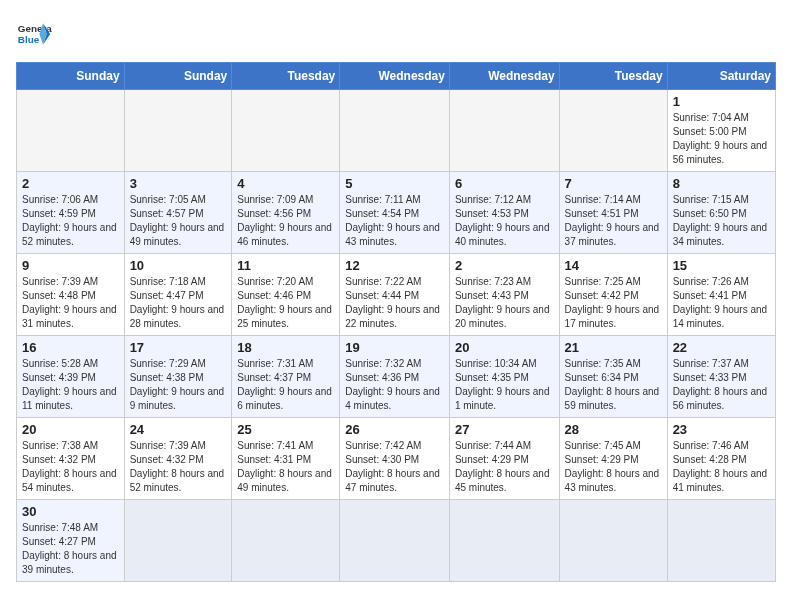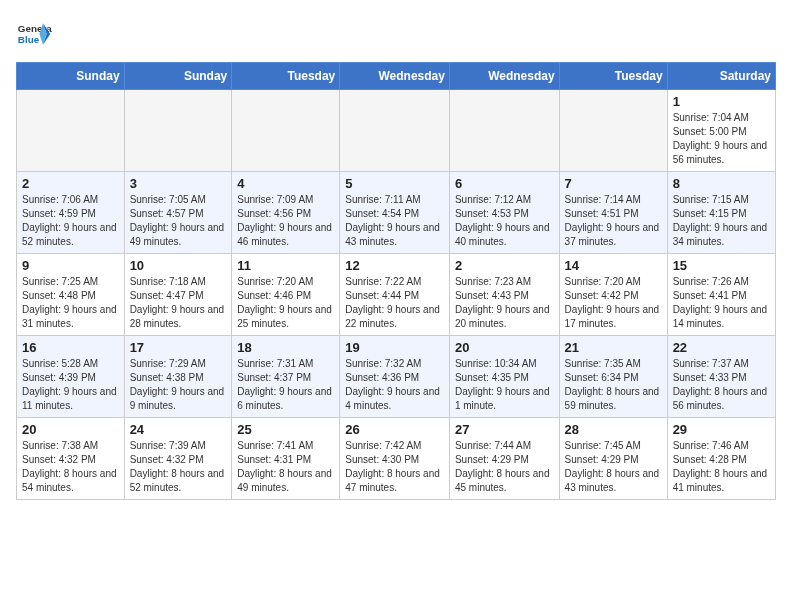--- a/index.html
+++ b/index.html
@@ -161,28 +161,28 @@
         </td>
         <td>
           <span class="day-number">7</span>
           <div class="day-info">Sunrise: 7:14 AM
 Sunset: 4:51 PM
 Daylight: 9 hours and 37 minutes.</div>
         </td>
         <td>
           <span class="day-number">8</span>
           <div class="day-info">Sunrise: 7:15 AM
-Sunset: 4:15 PM
+Sunset: 6:50 PM
 Daylight: 9 hours and 34 minutes.</div>
         </td>
       </tr>
       <tr>
         <td>
           <span class="day-number">9</span>
-          <div class="day-info">Sunrise: 7:25 AM
+          <div class="day-info">Sunrise: 7:39 AM
 Sunset: 4:48 PM
 Daylight: 9 hours and 31 minutes.</div>
         </td>
         <td>
           <span class="day-number">10</span>
           <div class="day-info">Sunrise: 7:18 AM
 Sunset: 4:47 PM
 Daylight: 9 hours and 28 minutes.</div>
         </td>
         <td>
@@ -198,21 +198,21 @@
 Daylight: 9 hours and 22 minutes.</div>
         </td>
         <td>
           <span class="day-number">2</span>
           <div class="day-info">Sunrise: 7:23 AM
 Sunset: 4:43 PM
 Daylight: 9 hours and 20 minutes.</div>
         </td>
         <td>
           <span class="day-number">14</span>
-          <div class="day-info">Sunrise: 7:20 AM
+          <div class="day-info">Sunrise: 7:25 AM
 Sunset: 4:42 PM
 Daylight: 9 hours and 17 minutes.</div>
         </td>
         <td>
           <span class="day-number">15</span>
           <div class="day-info">Sunrise: 7:26 AM
 Sunset: 4:41 PM
 Daylight: 9 hours and 14 minutes.</div>
         </td>
       </tr>
@@ -291,20 +291,34 @@
 Sunset: 4:29 PM
 Daylight: 8 hours and 45 minutes.</div>
         </td>
         <td>
           <span class="day-number">28</span>
           <div class="day-info">Sunrise: 7:45 AM
 Sunset: 4:29 PM
 Daylight: 8 hours and 43 minutes.</div>
         </td>
         <td>
-          <span class="day-number">29</span>
+          <span class="day-number">23</span>
           <div class="day-info">Sunrise: 7:46 AM
 Sunset: 4:28 PM
 Daylight: 8 hours and 41 minutes.</div>
         </td>
+      </tr>
+      <tr class="alt-row">
+        <td>
+          <span class="day-number">30</span>
+          <div class="day-info">Sunrise: 7:48 AM
+Sunset: 4:27 PM
+Daylight: 8 hours and 39 minutes.</div>
+        </td>
+        <td class="empty"></td>
+        <td class="empty"></td>
+        <td class="empty"></td>
+        <td class="empty"></td>
+        <td class="empty"></td>
+        <td class="empty"></td>
       </tr>
     </tbody>
 </table>
 
 </body></html>

